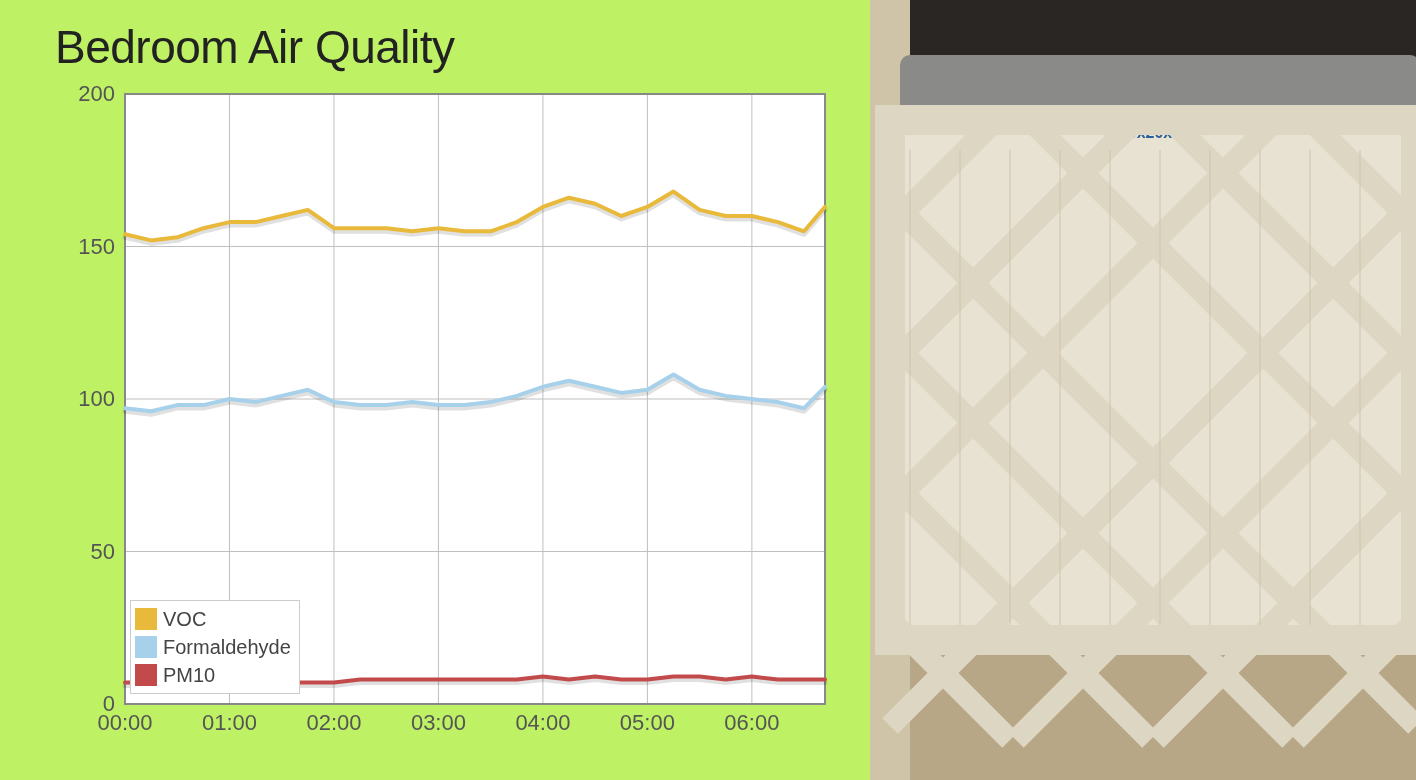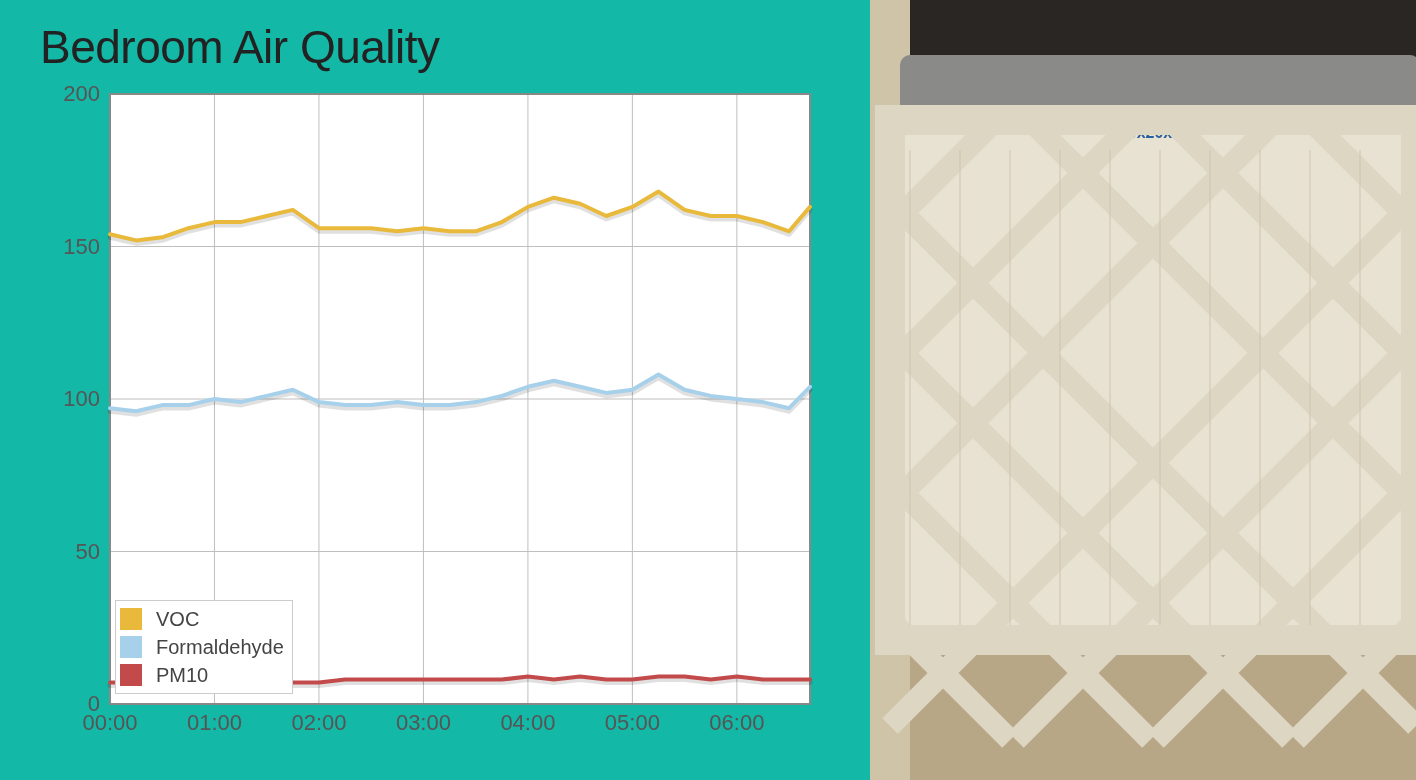--- a/index.html
+++ b/index.html
@@ -1,22 +1,22 @@
 <!DOCTYPE html>
 <html><head>
 <meta charset="utf-8">
 <style>
   html,body{margin:0;padding:0;width:1416px;height:780px;background:#f5f5f5;font-family:-apple-system,BlinkMacSystemFont,"Segoe UI",Helvetica,Arial,sans-serif;overflow:hidden;}
   .wrap{display:flex;width:100%;height:100%;}
-  .left{flex:0 0 870px;background:#14b8a6;padding:20px 30px 20px 40px;box-sizing:border-box;}
+  .left{flex:0 0 870px;background:#bef264;padding:20px 30px 20px 55px;box-sizing:border-box;}
   .title{font-size:46px;font-weight:500;color:#222;margin:0 0 10px 0;letter-spacing:-0.5px;}
   .chart-holder{position:relative;width:780px;height:660px;}
   .chart-svg{position:absolute;top:0;left:0;}
   .legend{position:absolute;left:75px;bottom:50px;background:#fff;border:1px solid #ccc;padding:4px 8px 4px 4px;font-size:20px;color:#444;}
-  .legend-row{display:flex;align-items:center;gap:14px;line-height:1.4;}
+  .legend-row{display:flex;align-items:center;gap:6px;line-height:1.4;}
   .swatch{width:22px;height:22px;display:inline-block;}
   .right{flex:1;position:relative;overflow:hidden;}
   .photo{position:absolute;inset:0;}
 </style>
 </head>
 <body>
 
 <div class="wrap">
 
   <div class="left">

